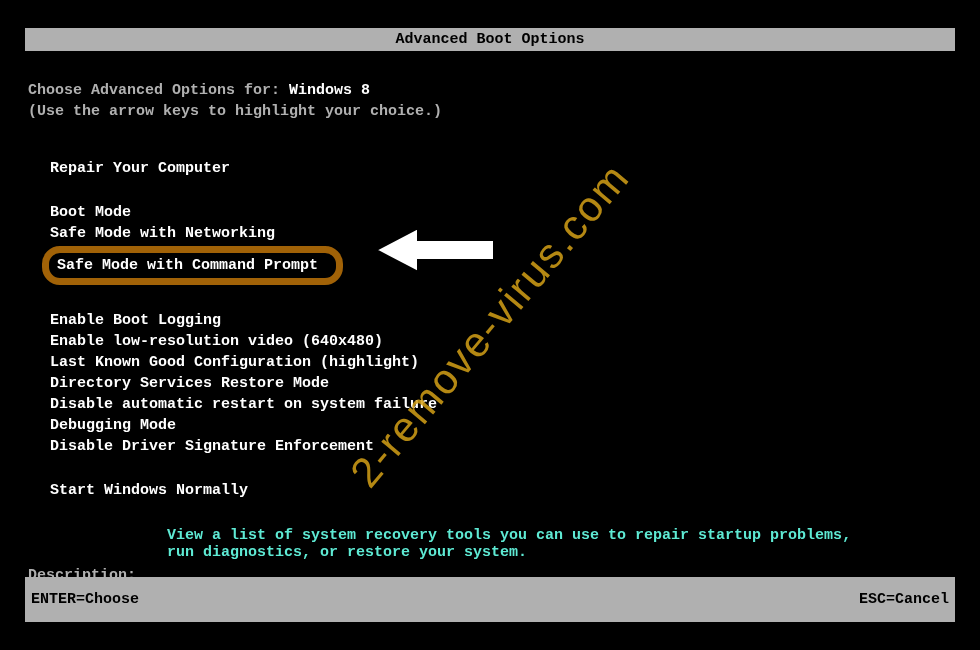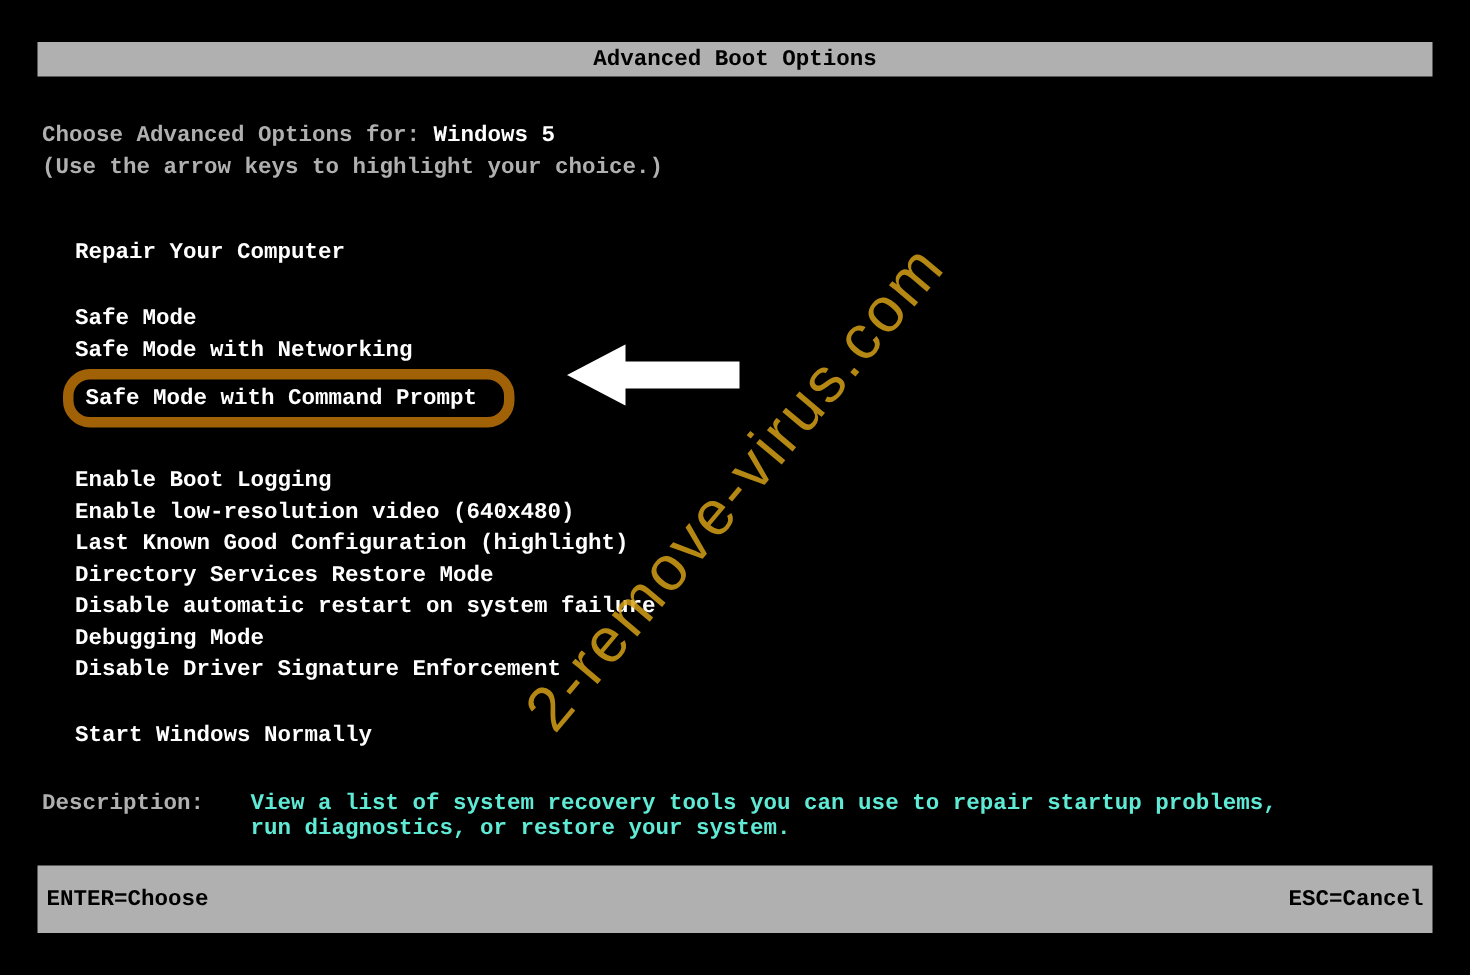--- a/index.html
+++ b/index.html
@@ -53,21 +53,21 @@
       margin-top: 2px;
       margin-bottom: 2px;
       position: relative;
     }
     .desc-block {
       position: absolute;
       top: 527px;
       left: 28px;
       color: #b0b0b0;
     }
-    .desc-label { display: inline-block; width: 130px; vertical-align: top; }
+    .desc-label { display: inline-block; width: 130px; vertical-align: top; margin-top: 40px; }
     .desc-text { display: inline-block; color: #5eead4; width: 700px; line-height: 17px; }
     .footer-bar {
       background: #b0b0b0;
       color: #000;
       position: absolute;
       bottom: 28px;
       left: 25px;
       right: 25px;
       padding: 14px 6px;
       display: flex;
@@ -96,27 +96,27 @@
     }
   </style>
 </head>
 <body>
 
 <div class="title-bar">
   <span>Advanced Boot Options</span>
 </div>
 
 <div class="content">
-  <div class="prompt-line"><span>Choose Advanced Options for: </span><span class="os-name">Windows 5</span></div>
+  <div class="prompt-line"><span>Choose Advanced Options for: </span><span class="os-name">Windows 8</span></div>
   <div class="hint">(Use the arrow keys to highlight your choice.)</div>
 
   <div class="options">
     <div class="option-line">Repair Your Computer</div>
     <div class="gap"></div>
-    <div class="option-line">Safe Mode</div>
+    <div class="option-line">Boot Mode</div>
     <div class="option-line">Safe Mode with Networking</div>
     <div class="highlighted">
       <span class="option-line">Safe Mode with Command Prompt</span>
     </div>
     <div class="gap"></div>
     <div class="option-line">Enable Boot Logging</div>
     <div class="option-line">Enable low-resolution video (640x480)</div>
     <div class="option-line">Last Known Good Configuration (highlight)</div>
     <div class="option-line">Directory Services Restore Mode</div>
     <div class="option-line">Disable automatic restart on system failure</div>

